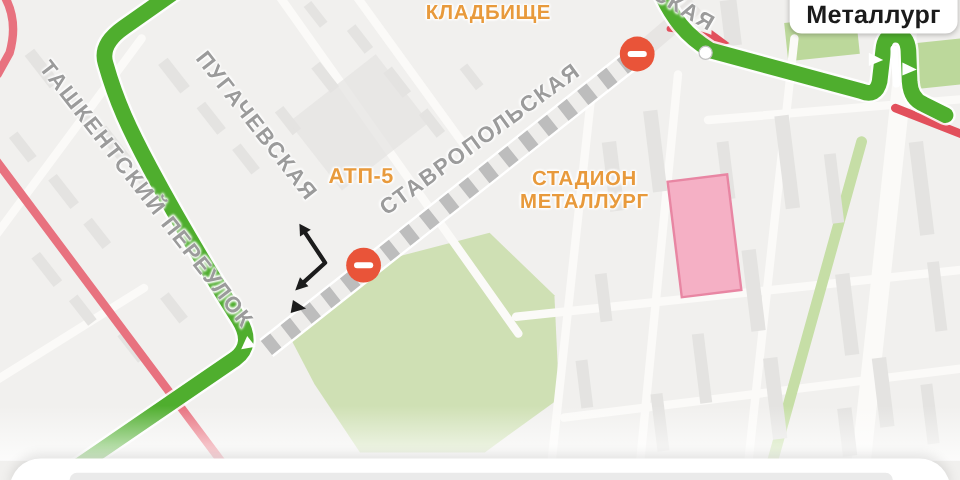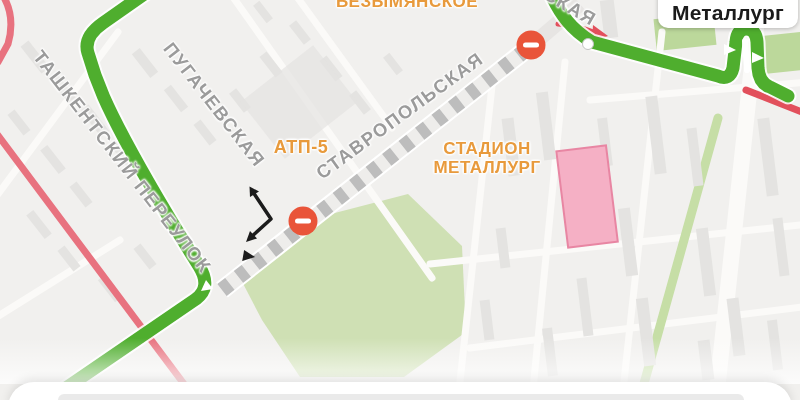--- a/index.html
+++ b/index.html
@@ -157,20 +157,21 @@
     <g>
       <path class="black-ink" d="M253,192 L271,219 L250,238"></path>
       <polygon class="black-fill" points="249.5,186.5 259,191.5 250,197"></polygon>
       <polygon class="black-fill" points="246,242 257,238.5 250,231"></polygon>
     </g>
     <polygon class="black-fill" points="243,251 243,262 255,256" transform="rotate(10 249 257)"></polygon>
   </svg>
 
   <div class="lbl poi center" style="left:407px;top:1px;">
     <div>БЕЗЫМЯНСКОЕ</div>
+    <div>КЛАДБИЩЕ</div>
   </div>
   <div class="lbl poi center" style="left:301px;top:147px;font-size:18px;">АТП-5</div>
   <div class="lbl poi center" style="left:487px;top:158px;">
     <div>СТАДИОН</div>
     <div>МЕТАЛЛУРГ</div>
   </div>
 
   <div class="lbl streetlbl center-rot" style="left:122px;top:162px;--rot:52deg;">ТАШКЕНТСКИЙ ПЕРЕУЛОК</div>
   <div class="lbl streetlbl center-rot" style="left:214px;top:105px;--rot:52deg;">ПУГАЧЕВСКАЯ</div>
   <div class="lbl streetlbl center-rot" style="left:400px;top:116px;--rot:-36deg;">СТАВРОПОЛЬСКАЯ</div>

